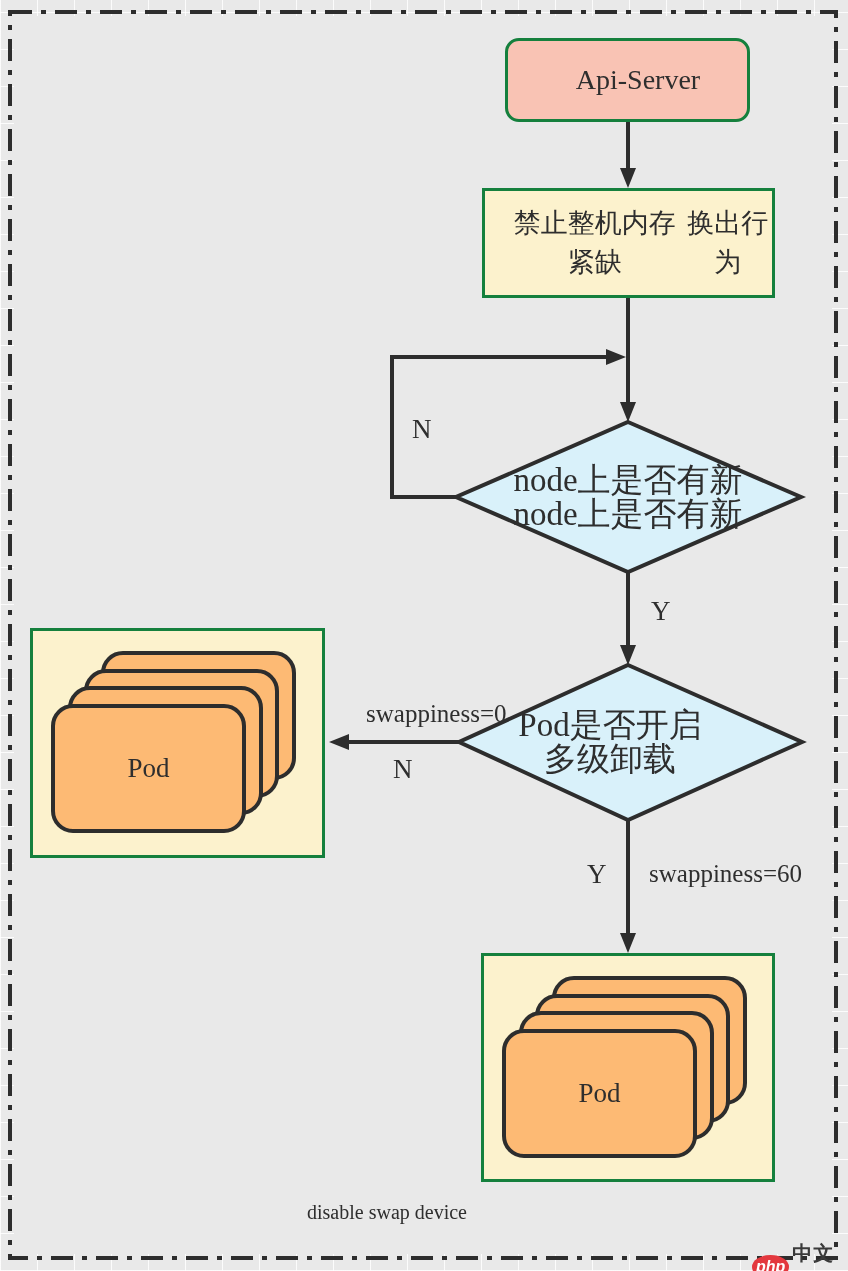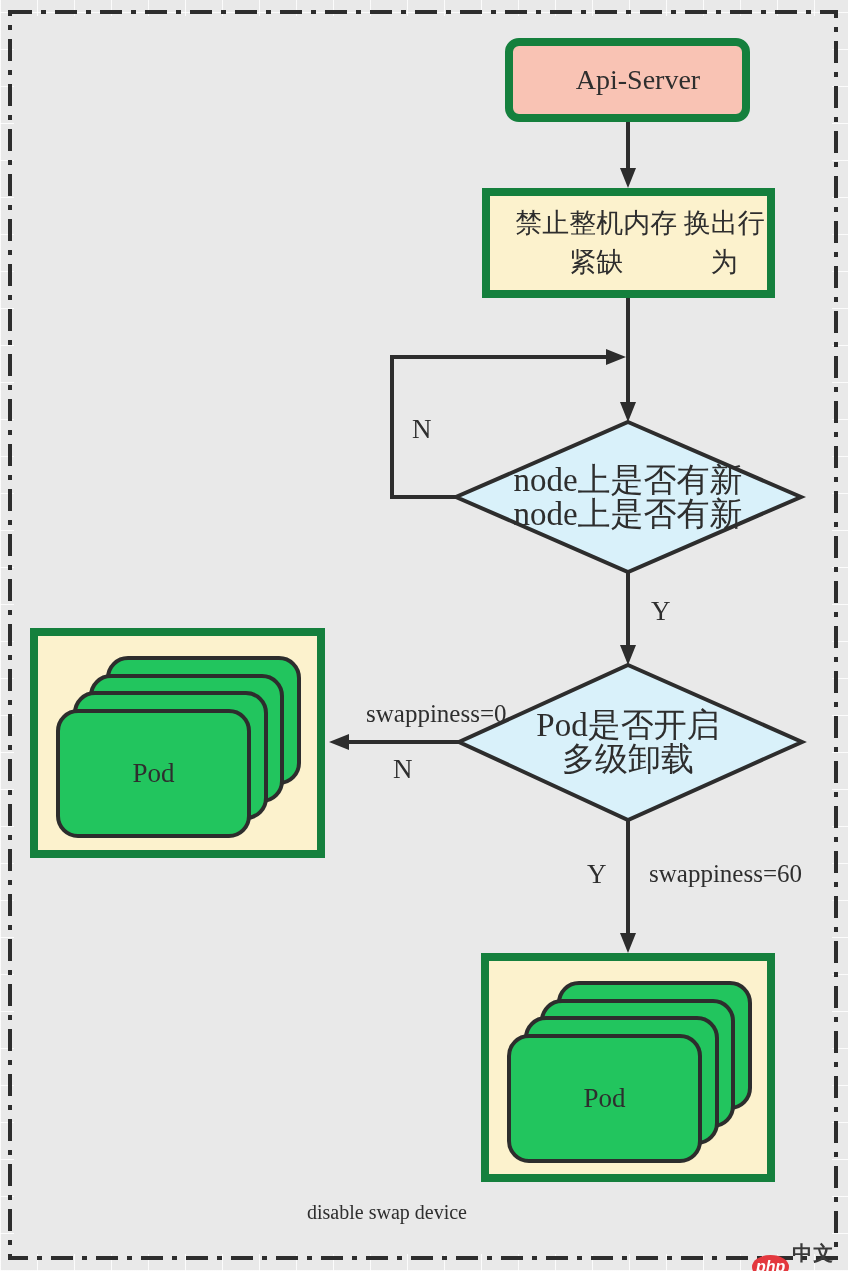--- a/index.html
+++ b/index.html
@@ -13,40 +13,40 @@
   }
   
   .grid{
     position:absolute;inset:0;
     background-image:
       repeating-linear-gradient(90deg, rgba(255,255,255,.85) 0 1px, transparent 1px 37px),
       repeating-linear-gradient(0deg, rgba(255,255,255,.85) 0 1px, transparent 1px 37px);
   }
   .inner-bg{position:absolute;left:14px;top:16px;right:16px;bottom:17px;background:#e9e9e9;}
   svg.wires{position:absolute;left:0;top:0;z-index:2;}
-  .node{position:absolute;z-index:3;box-sizing:border-box;border:8px solid #15803d;
+  .node{position:absolute;z-index:3;box-sizing:border-box;border:3px solid #15803d;
         display:flex;align-items:center;justify-content:center;text-align:center;padding-left:21px;}
   .api-box{left:505px;top:38px;width:245px;height:84px;border-radius:14px;
            background:#f9c3b4;font-size:28px;}
   .proc-box{left:482px;top:188px;width:293px;height:110px;background:#fcf2cd;
             font-size:27px;line-height:39px;flex-direction:row;}
   .container-box{background:#fcf2cd;}
   .left-box{left:30px;top:628px;width:295px;height:230px;}
   .bottom-box{left:481px;top:953px;width:294px;height:229px;}
   .pod{position:absolute;box-sizing:border-box;width:195px;height:129px;
-       border:4px solid #2d2d2d;border-radius:22px;background:#22c55e;
+       border:4px solid #2d2d2d;border-radius:22px;background:#fdba74;
        display:flex;align-items:center;justify-content:center;font-size:27px;}
   .pod.p4{left:68px;top:20px;}
   .pod.p3{left:51px;top:38px;}
   .pod.p2{left:35px;top:55px;}
   .pod.p1{left:18px;top:73px;}
   .diamond-text{position:absolute;z-index:3;width:340px;text-align:center;
                 font-size:33px;line-height:34px;}
   .dt1{left:458px;top:463px;}
-  .dt2{left:458px;top:708px;}
+  .dt2{left:440px;top:708px;}
   .lbl{position:absolute;z-index:3;font-size:27px;white-space:nowrap;}
   .lbl.small{font-size:25px;}
   .caption{position:absolute;z-index:3;left:307px;top:1201px;font-size:20px;}
   .watermark{position:absolute;z-index:4;left:752px;top:1240px;display:flex;
              align-items:center;gap:3px;}
   .wm-badge{width:42px;height:24px;border-radius:50%;background:#e3383e;
             color:#fff;display:flex;align-items:center;justify-content:center;
             font-style:italic;font-weight:bold;font-size:16px;
             font-family:"Liberation Sans",sans-serif;}
   .wm-text{font-weight:bold;font-size:20px;color:#3a3a3a;letter-spacing:1px;

